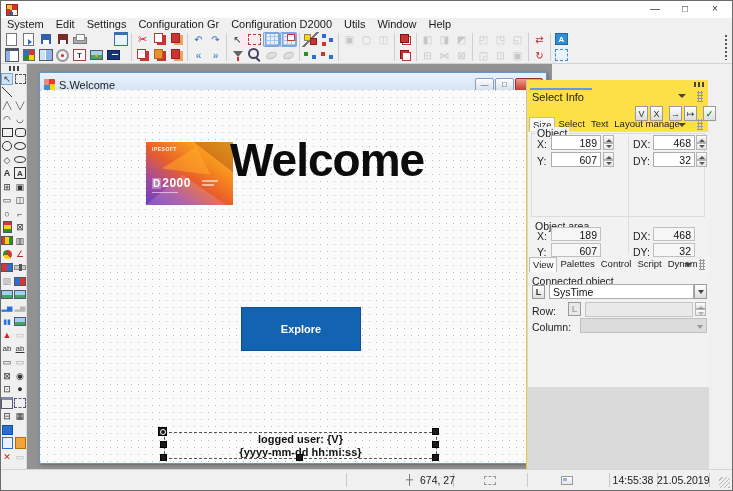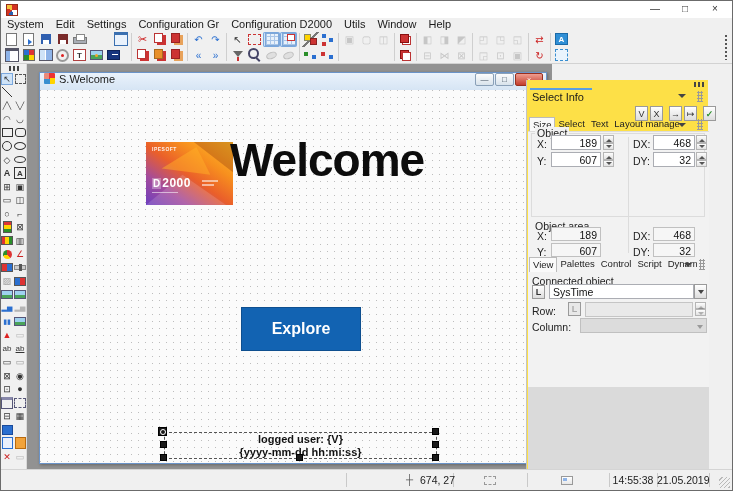--- a/index.html
+++ b/index.html
@@ -95,40 +95,40 @@
 .q-winic2::before{content:"";width:10px;height:8px;border:1px dashed #557;display:block}
 .q-swt{background:#2a6fd0;box-shadow:inset 0 0 0 1px #1a4a9a;width:11px;height:10px;margin:1px 0}
 .q-docb::before{content:"";width:9px;height:10px;background:#eaf0fc;border:1px solid #2a6fd0;display:block}
 .q-orng::before{content:"";width:9px;height:10px;background:#f2a33a;border:1px solid #b86a10;display:block}
 .q-pictL{width:12px;height:9px;background:linear-gradient(180deg,#9fd1f0 0 55%,#4aa35a 55%);box-shadow:inset 0 0 0 1px #557}
 .q-bold{font-weight:700}
 .q-und{text-decoration:underline}
 
 .mdi{position:absolute;left:26px;top:0;width:525px;bottom:0;background:#929292;overflow:hidden}
 .child{position:absolute;left:12px;top:8px;width:508px;height:392px;border:1px solid #6a93c8;background:#dfe9f5;box-shadow:1px 1px 3px rgba(0,0,0,.3)}
-.child-title{height:24px;background:linear-gradient(#eaf2fb,#cfe0f2);display:flex;align-items:flex-start;border-bottom:1px solid #aabdd4}
+.child-title{height:24px;background:linear-gradient(#eaf2fb,#cfe0f2);display:flex;align-items:center;border-bottom:1px solid #aabdd4}
 .child-icon{width:11px;height:11px;margin:0 4px;background:conic-gradient(#e33 0 25%,#ffd400 0 50%,#3a8fd0 0 75%,#e9897a 0);border-radius:1px;flex:none}
 .child-title .ct{font-size:11px;color:#1a1a1a}
 .cbtns{margin-left:auto;display:flex;gap:1px;margin-right:3px}
 .cbtn{width:19px;height:13px;border:1px solid #8aa0b8;border-radius:2px;background:linear-gradient(#fdfdfd,#d8e2ec);display:flex;align-items:center;justify-content:center;font-size:8px;color:#345}
 .cbtn.close{width:28px;background:linear-gradient(#ef9d90,#c43e2c);color:#fff;border-color:#97301f}
 .canvas{position:absolute;left:0;top:17px;right:0;bottom:0;background-color:#fbfbfb;background-image:radial-gradient(circle,#bdbdbd 0.7px,transparent 0.9px);background-size:7px 7px;background-position:4px 4px;overflow:hidden}
 .banner{position:absolute;left:106px;top:52px;width:87px;height:63px;background:linear-gradient(215deg,#ffc32a 0%,#f78f1e 30%,#ea5f2a 52%,#a44b9c 76%,#6d3fbf 100%);overflow:hidden}
 .banner .ov1{position:absolute;inset:0;background:rgba(130,40,10,.30);clip-path:polygon(55% 0,100% 0,100% 48%)}
 .banner .ov2{position:absolute;inset:0;background:rgba(255,255,255,.14);clip-path:polygon(0 100%,42% 52%,92% 100%)}
 .banner .ov3{position:absolute;inset:0;background:rgba(255,176,40,.5);clip-path:polygon(18% 42%,58% 8%,74% 52%)}
 .brand{position:absolute;left:6px;top:4px;font-size:5px;letter-spacing:.5px;color:rgba(255,255,255,.9);font-weight:700}
 .prod{position:absolute;left:6px;top:34px;display:flex;align-items:baseline;color:#fff}
 .prod .d{background:rgba(255,255,255,.3);font-weight:700;font-size:10px;padding:0 1px;margin-right:1px}
 .prod .n{font-weight:700;font-size:12px;letter-spacing:.5px}
 .cap{position:absolute;background:rgba(255,255,255,.55);height:2px}
 .cap1{left:56px;top:38px;width:16px}.cap2{left:56px;top:42px;width:12px}.cap3{left:6px;top:50px;width:26px;height:1px}
 .welcome{position:absolute;left:190px;top:47px;width:266px;font-size:46px;font-weight:700;color:#0c0c0c;letter-spacing:-1px;line-height:46px}
 .subtitle{position:absolute;left:139px;top:131px;width:240px;text-align:center;font-size:15px;font-weight:700;color:#111}
-.explore{position:absolute;left:201px;top:217px;width:120px;height:44px;background:#1263b2;color:#fff;font-weight:700;font-size:16px;display:flex;align-items:center;justify-content:center;border:1px solid #0e4f8f}
+.explore{position:absolute;left:201px;top:217px;width:120px;height:44px;background:#1263b2;color:#fff;font-weight:700;font-size:11px;display:flex;align-items:center;justify-content:center;border:1px solid #0e4f8f}
 .selbox{position:absolute;left:124px;top:342px;width:273px;height:27px;border:1px dashed #555}
 .selbox .l1{position:absolute;left:0;top:0;width:100%;text-align:center;font-size:11px;font-weight:700;color:#111}
 .selbox .l2{position:absolute;left:0;top:13px;width:100%;text-align:center;font-size:11px;font-weight:700;color:#111}
 .handle{position:absolute;width:7px;height:7px;background:#1a1a1a;border:1px solid #000}
 .handle.anchor{width:9px;height:9px;display:flex;align-items:center;justify-content:center}
 .handle.anchor::after{content:"";width:4px;height:4px;border:1px solid #fff;border-radius:50%}
 
 .rp{position:absolute;left:525px;top:16px;width:182px;bottom:0;background:#fde047;border-left:1px solid #c4c4c4}
 .rp-dock{position:absolute;right:4px;top:2px;width:10px;height:5px;background:repeating-linear-gradient(90deg,#444 0 2px,transparent 2px 4px)}
 .rp-accent{position:absolute;left:3px;top:8px;width:62px;height:2px;background:#5a9fe0}

